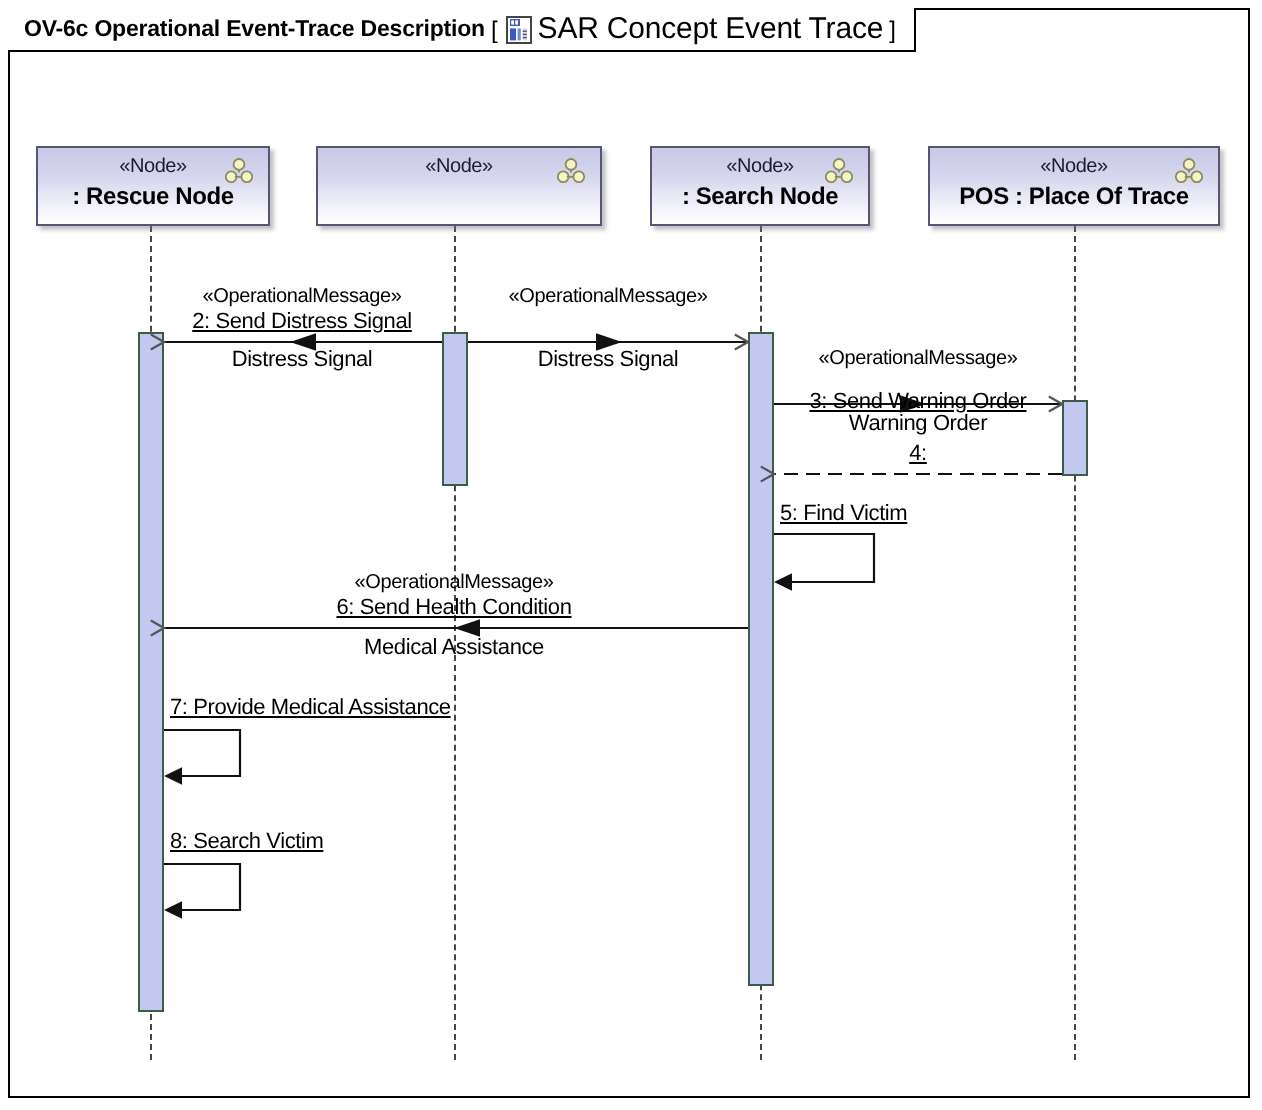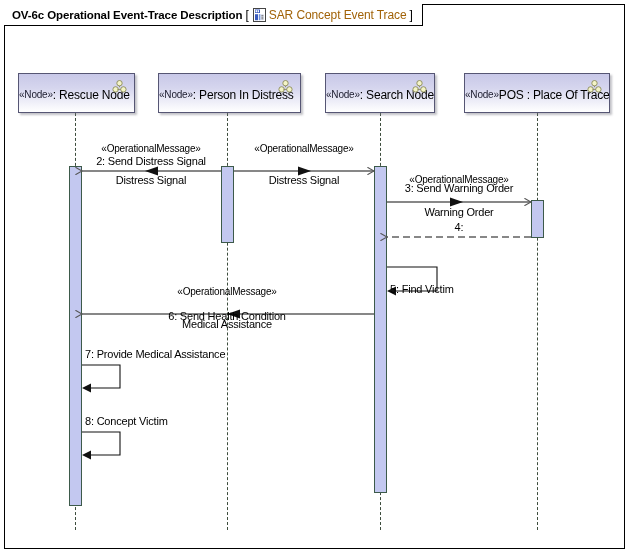--- a/index.html
+++ b/index.html
@@ -62,53 +62,54 @@
     font-weight: bold;
     color: #000000;
     letter-spacing: -0.1px;
   }
   .tab-bracket {
     font-size: 12px;
     color: #000000;
     margin: 0 3px;
   }
   .tab-subtitle {
-    font-size: 12px;
-    color: #a16207;
+    font-size: 15px;
+    color: #000000;
     letter-spacing: -0.1px;
   }
   .tab-icon {
     width: 13px;
     height: 14px;
     margin: 0 3px 0 1px;
     flex: 0 0 auto;
   }
 
   
   .lifeline-head {
     position: absolute;
     box-sizing: border-box;
     border: 1px solid #565674;
     background: linear-gradient(to bottom, #c8c8e8 0%, #d6d6ee 38%, #eeeef8 72%, #ffffff 100%);
     box-shadow: 2px 2px 2px rgba(120,120,130,0.45);
     display: flex;
+    flex-direction: column;
     align-items: center;
     justify-content: flex-start;
     padding-top: 3px;
     text-align: right;
   }
   .head-stereotype {
     font-size: 10px;
     color: #1c1c2e;
     line-height: 13px;
     letter-spacing: -0.2px;
   }
   .head-name {
     font-size: 12px;
-    font-weight: normal;
+    font-weight: bold;
     color: #000000;
     line-height: 15px;
     margin-top: 1px;
     letter-spacing: -0.2px;
     white-space: nowrap;
   }
   .node-icon {
     position: absolute;
     right: 6px;
     top: 5px;
@@ -149,20 +150,21 @@
     color: #000000;
     letter-spacing: -0.2px;
   }
   .msg-stereotype {
     font-size: 10px;
     line-height: 12px;
   }
   .msg-name {
     font-size: 11px;
     line-height: 13px;
+    text-decoration: underline;
   }
   .msg-signal {
     font-size: 11px;
     line-height: 13px;
   }
   .center { transform: translateX(-50%); text-align: right; }
 </style>
 </head>
 <body>
 
@@ -205,21 +207,20 @@
         <circle cx="4.6" cy="9.4" r="2.7" fill="#f4f4c6" stroke="#8a8a5a" stroke-width="0.9"></circle>
         <circle cx="12.4" cy="9.4" r="2.7" fill="#f4f4c6" stroke="#8a8a5a" stroke-width="0.9"></circle>
         <line x1="8.5" y1="5.9" x2="8.5" y2="7.2" stroke="#8a8a5a" stroke-width="0.9"></line>
         <line x1="6.4" y1="9.4" x2="9.8" y2="9.4" stroke="#8a8a5a" stroke-width="0.9"></line>
       </svg>
     </span>
   </div>
 
   <div class="lifeline-head" style="left:158px; top:73px; width:143px; height:40px;">
     <span class="head-stereotype">«Node»</span>
-    <span class="head-name">: Person In Distress</span>
     <span class="node-icon">
       <svg viewBox="0 0 17 13" width="17" height="13">
         <circle cx="8.5" cy="3.2" r="2.7" fill="#f4f4c6" stroke="#8a8a5a" stroke-width="0.9"></circle>
         <circle cx="4.6" cy="9.4" r="2.7" fill="#f4f4c6" stroke="#8a8a5a" stroke-width="0.9"></circle>
         <circle cx="12.4" cy="9.4" r="2.7" fill="#f4f4c6" stroke="#8a8a5a" stroke-width="0.9"></circle>
         <line x1="8.5" y1="5.9" x2="8.5" y2="7.2" stroke="#8a8a5a" stroke-width="0.9"></line>
         <line x1="6.4" y1="9.4" x2="9.8" y2="9.4" stroke="#8a8a5a" stroke-width="0.9"></line>
       </svg>
     </span>
   </div>
@@ -311,28 +312,28 @@
   </svg>
 
   <div class="msg-label msg-stereotype center" style="left:304px; top:143px;">«OperationalMessage»</div>
   <div class="msg-label msg-signal center" style="left:304px; top:174px;">Distress Signal</div>
 
   <div class="msg-label msg-stereotype center" style="left:151px; top:143px;">«OperationalMessage»</div>
   <div class="msg-label msg-name center" style="left:151px; top:155px;">2: Send Distress Signal</div>
   <div class="msg-label msg-signal center" style="left:151px; top:174px;">Distress Signal</div>
 
   <div class="msg-label msg-stereotype center" style="left:459px; top:174px;">«OperationalMessage»</div>
-  <div class="msg-label msg-name center" style="left:459px; top:182px;">3: Send Warning Order</div>
+  <div class="msg-label msg-name center" style="left:459px; top:195px;">3: Send Warning Order</div>
   <div class="msg-label msg-signal center" style="left:459px; top:206px;">Warning Order</div>
 
   <div class="msg-label msg-name center" style="left:459px; top:221px;">4:</div>
 
-  <div class="msg-label msg-name" style="left:390px; top:251px;margin-top:32px;">5: Find Victim</div>
+  <div class="msg-label msg-name" style="left:390px; top:251px;">5: Find Victim</div>
 
   <div class="msg-label msg-stereotype center" style="left:227px; top:286px;">«OperationalMessage»</div>
-  <div class="msg-label msg-name center" style="left:227px; top:298px;margin-top:12px;">6: Send Health Condition</div>
+  <div class="msg-label msg-name center" style="left:227px; top:298px;">6: Send Health Condition</div>
   <div class="msg-label msg-signal center" style="left:227px; top:318px;">Medical Assistance</div>
 
   <div class="msg-label msg-name" style="left:85px; top:348px;text-align:right;">7: Provide Medical Assistance</div>
 
-  <div class="msg-label msg-name" style="left:85px; top:415px;">8: Concept Victim</div>
+  <div class="msg-label msg-name" style="left:85px; top:415px;">8: Search Victim</div>
 
 </div>
 
 </body></html>

